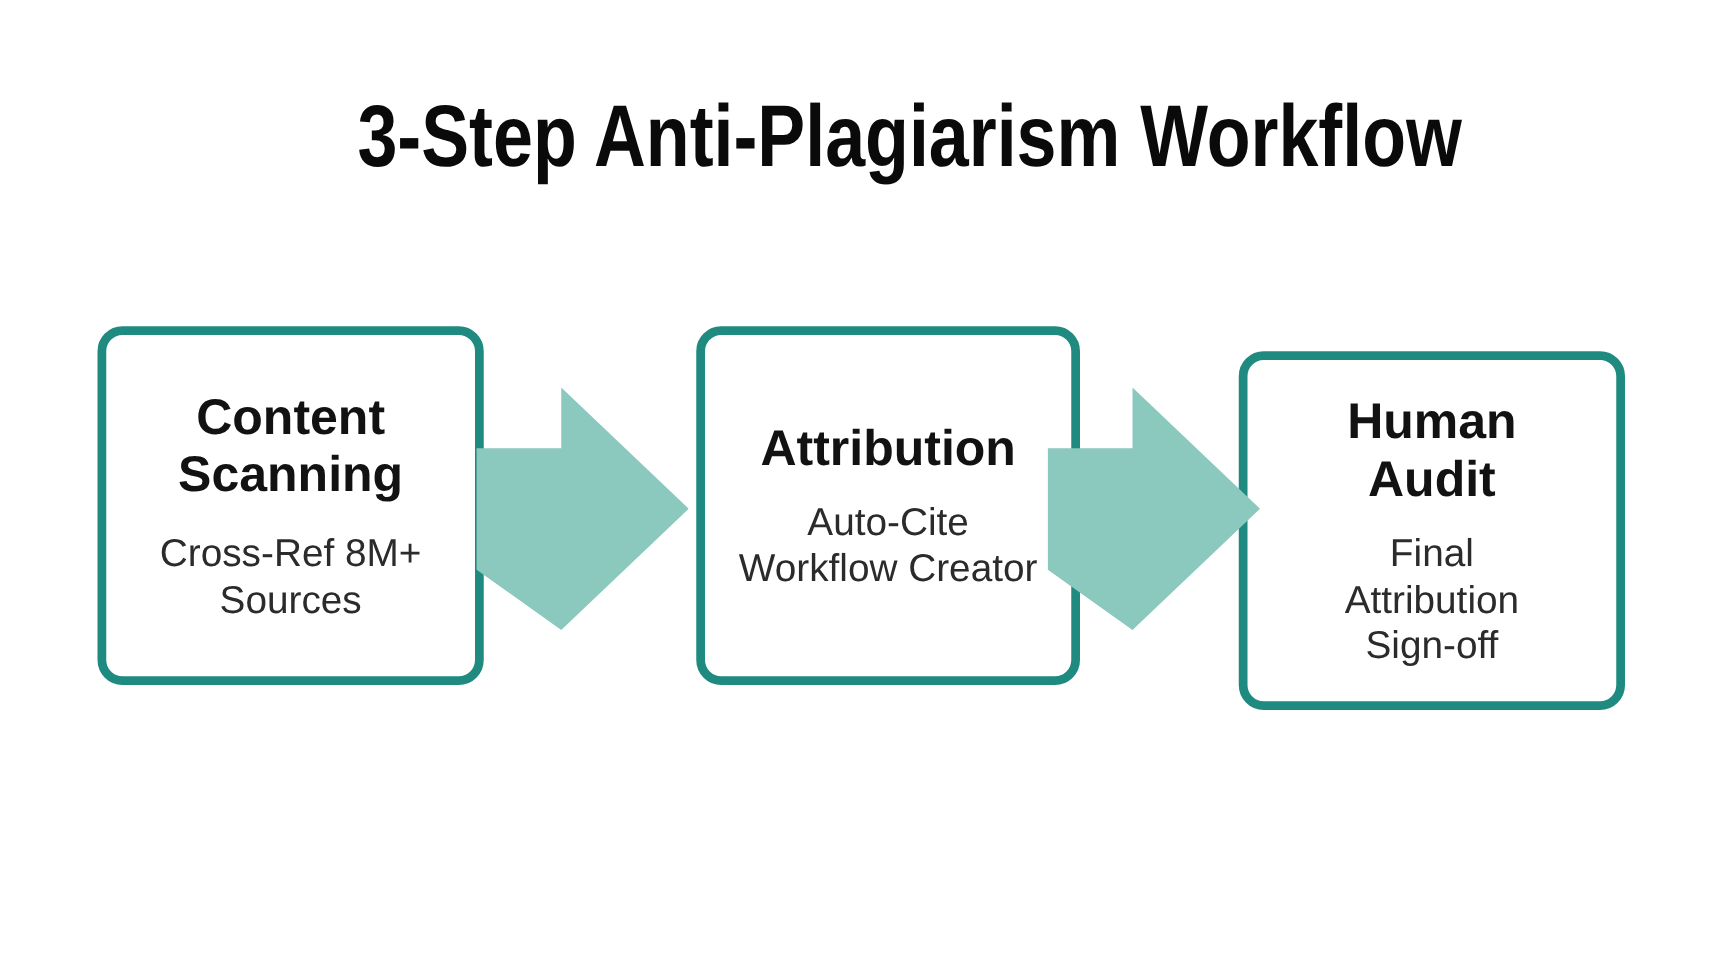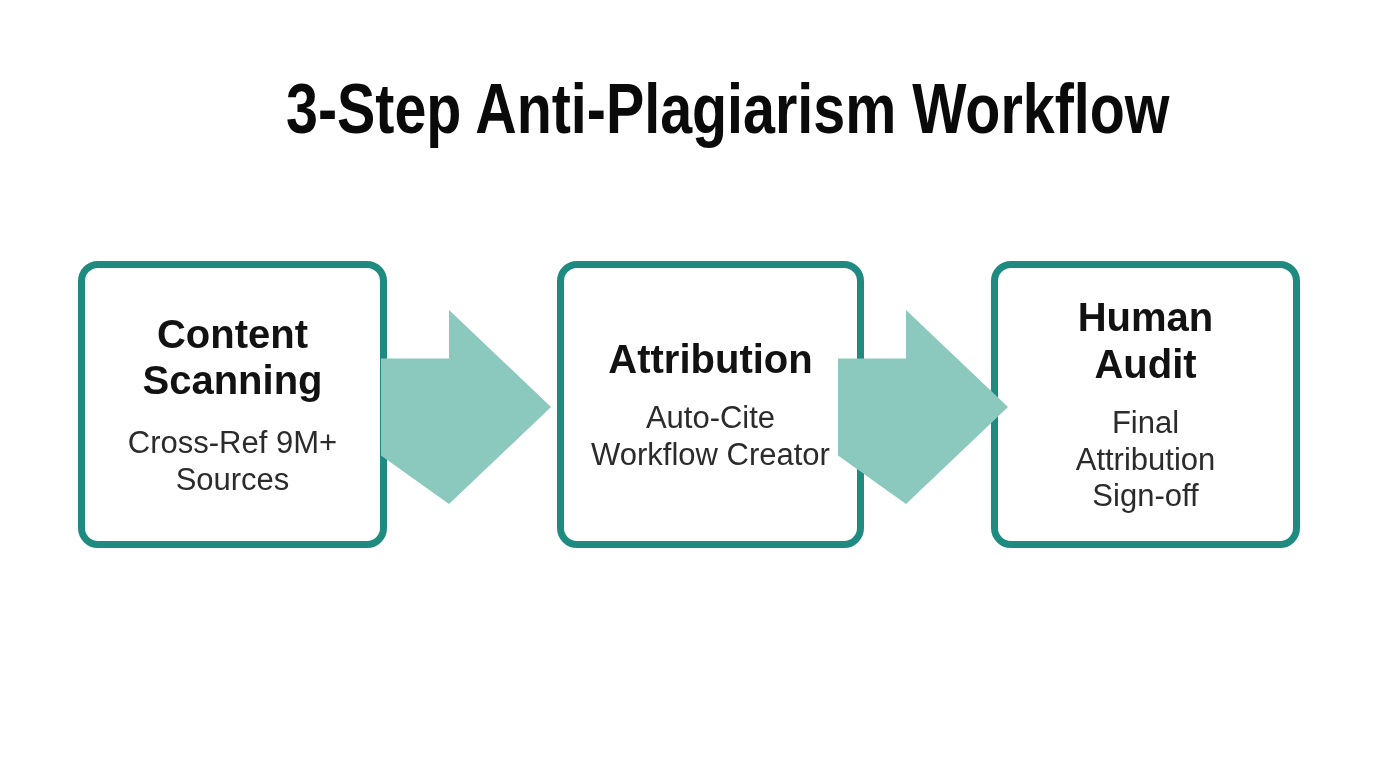--- a/index.html
+++ b/index.html
@@ -56,21 +56,21 @@
     flex-direction: column;
     justify-content: center;
     align-items: center;
     text-align: center;
     gap: 18px;
     z-index: 1;
     padding: 0 6px;
   }
   .step-box.pos-1 { left: 78px;  width: 309px; gap: 22px; }
   .step-box.pos-2 { left: 557px; width: 307px; }
-  .step-box.pos-3 { left: 991px; width: 309px; }
+  .step-box.pos-3 { left: 991px; width: 309px; margin-top: 20px; }
 
   .step-title {
     font-size: 40px;
     font-weight: bold;
     line-height: 1.16;
     color: var(--step-title-text);
     white-space: pre-line;
   }
   .step-subtitle {
     font-size: 31px;
@@ -97,21 +97,21 @@
 
 <main class="stage">
 
   <h1 class="page-title">
     <span class="page-title-text">3-Step Anti-Plagiarism Workflow</span>
   </h1>
 
   <section class="step-box pos-1">
     <h2 class="step-title">Content
 Scanning</h2>
-    <p class="step-subtitle">Cross-Ref 9M+
+    <p class="step-subtitle">Cross-Ref 8M+
 Sources</p>
   </section>
 
   <div class="flow-arrow pos-1"></div>
 
   <section class="step-box pos-2">
     <h2 class="step-title">Attribution</h2>
     <p class="step-subtitle">Auto-Cite
 Workflow Creator</p>
   </section>

